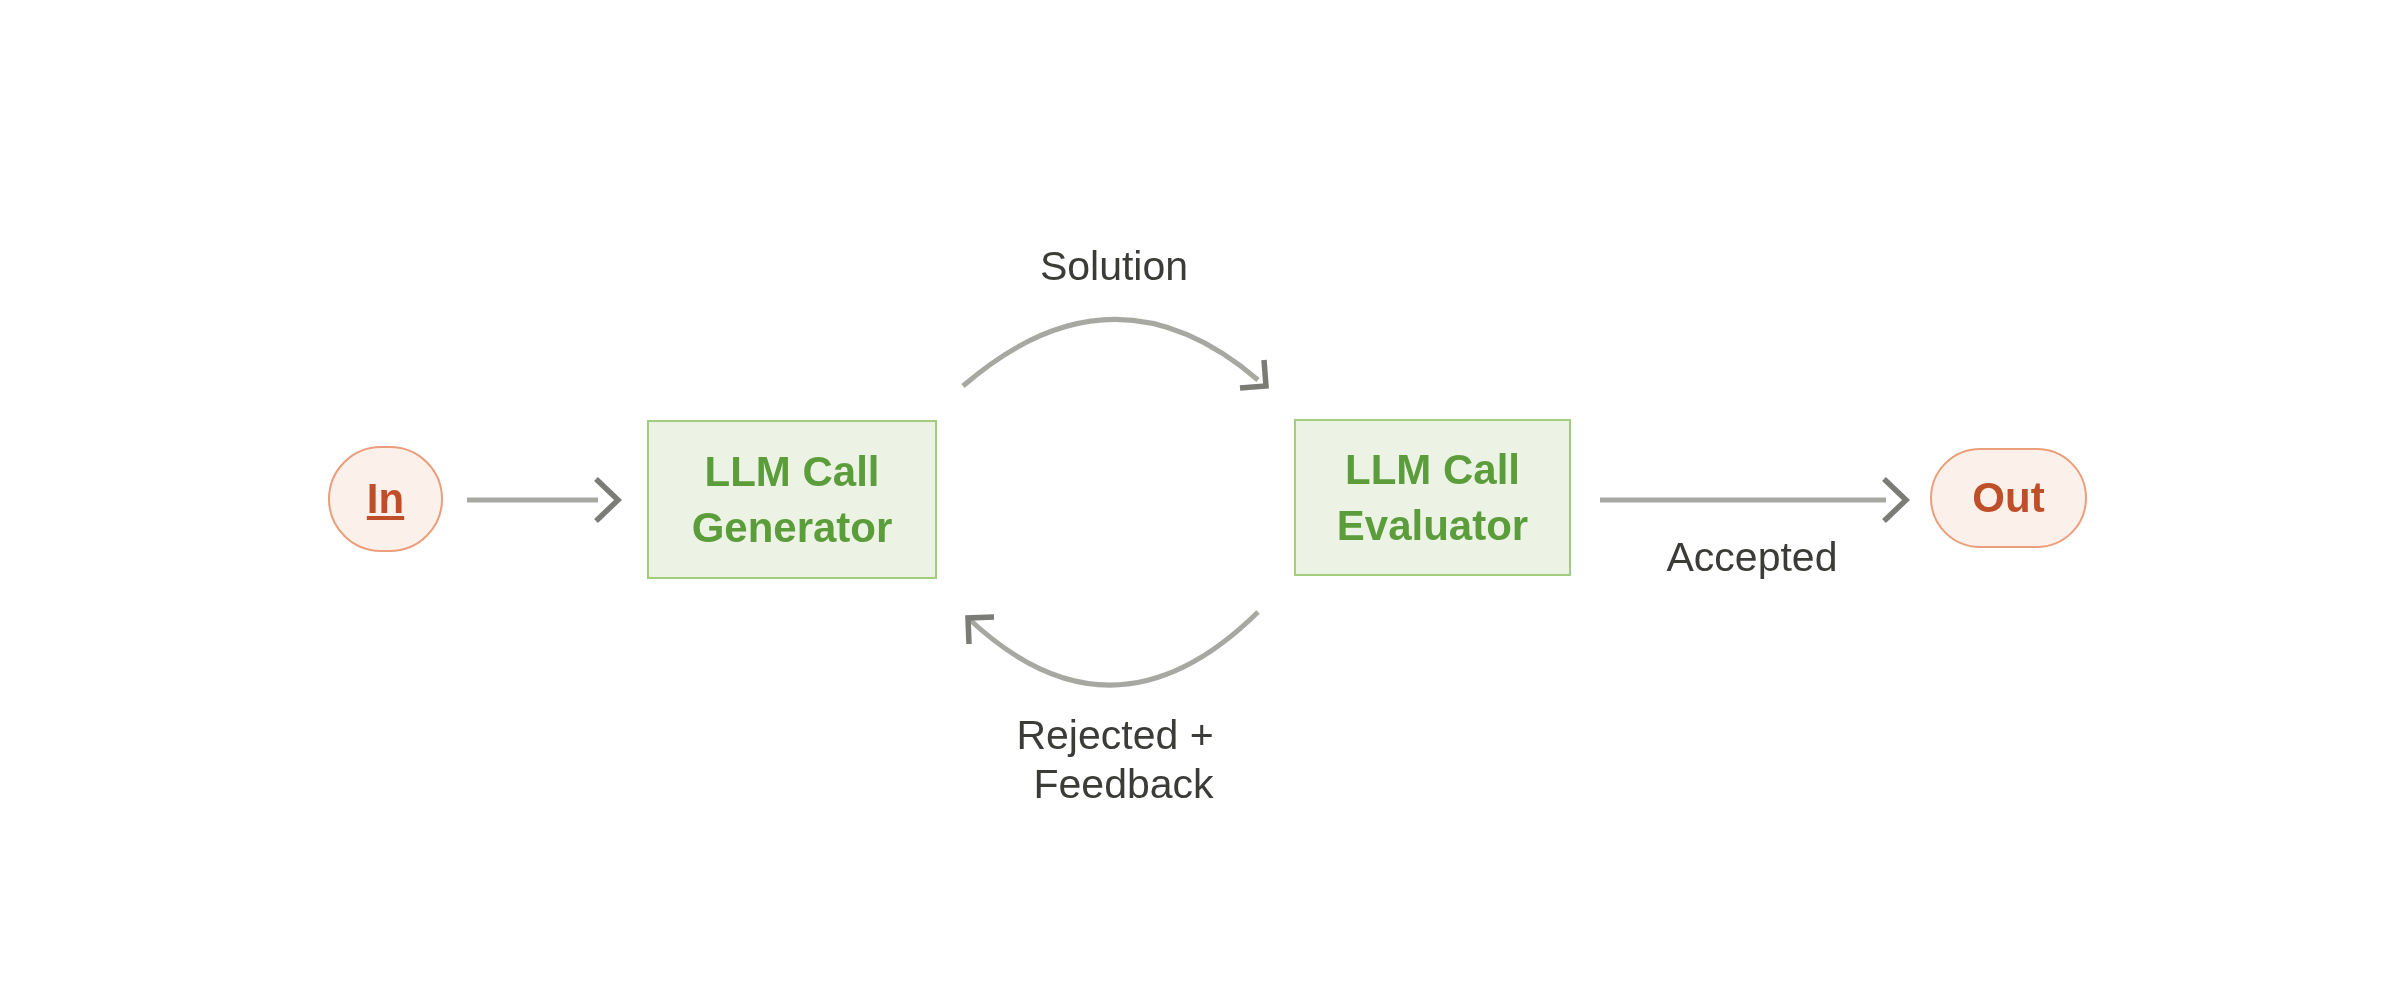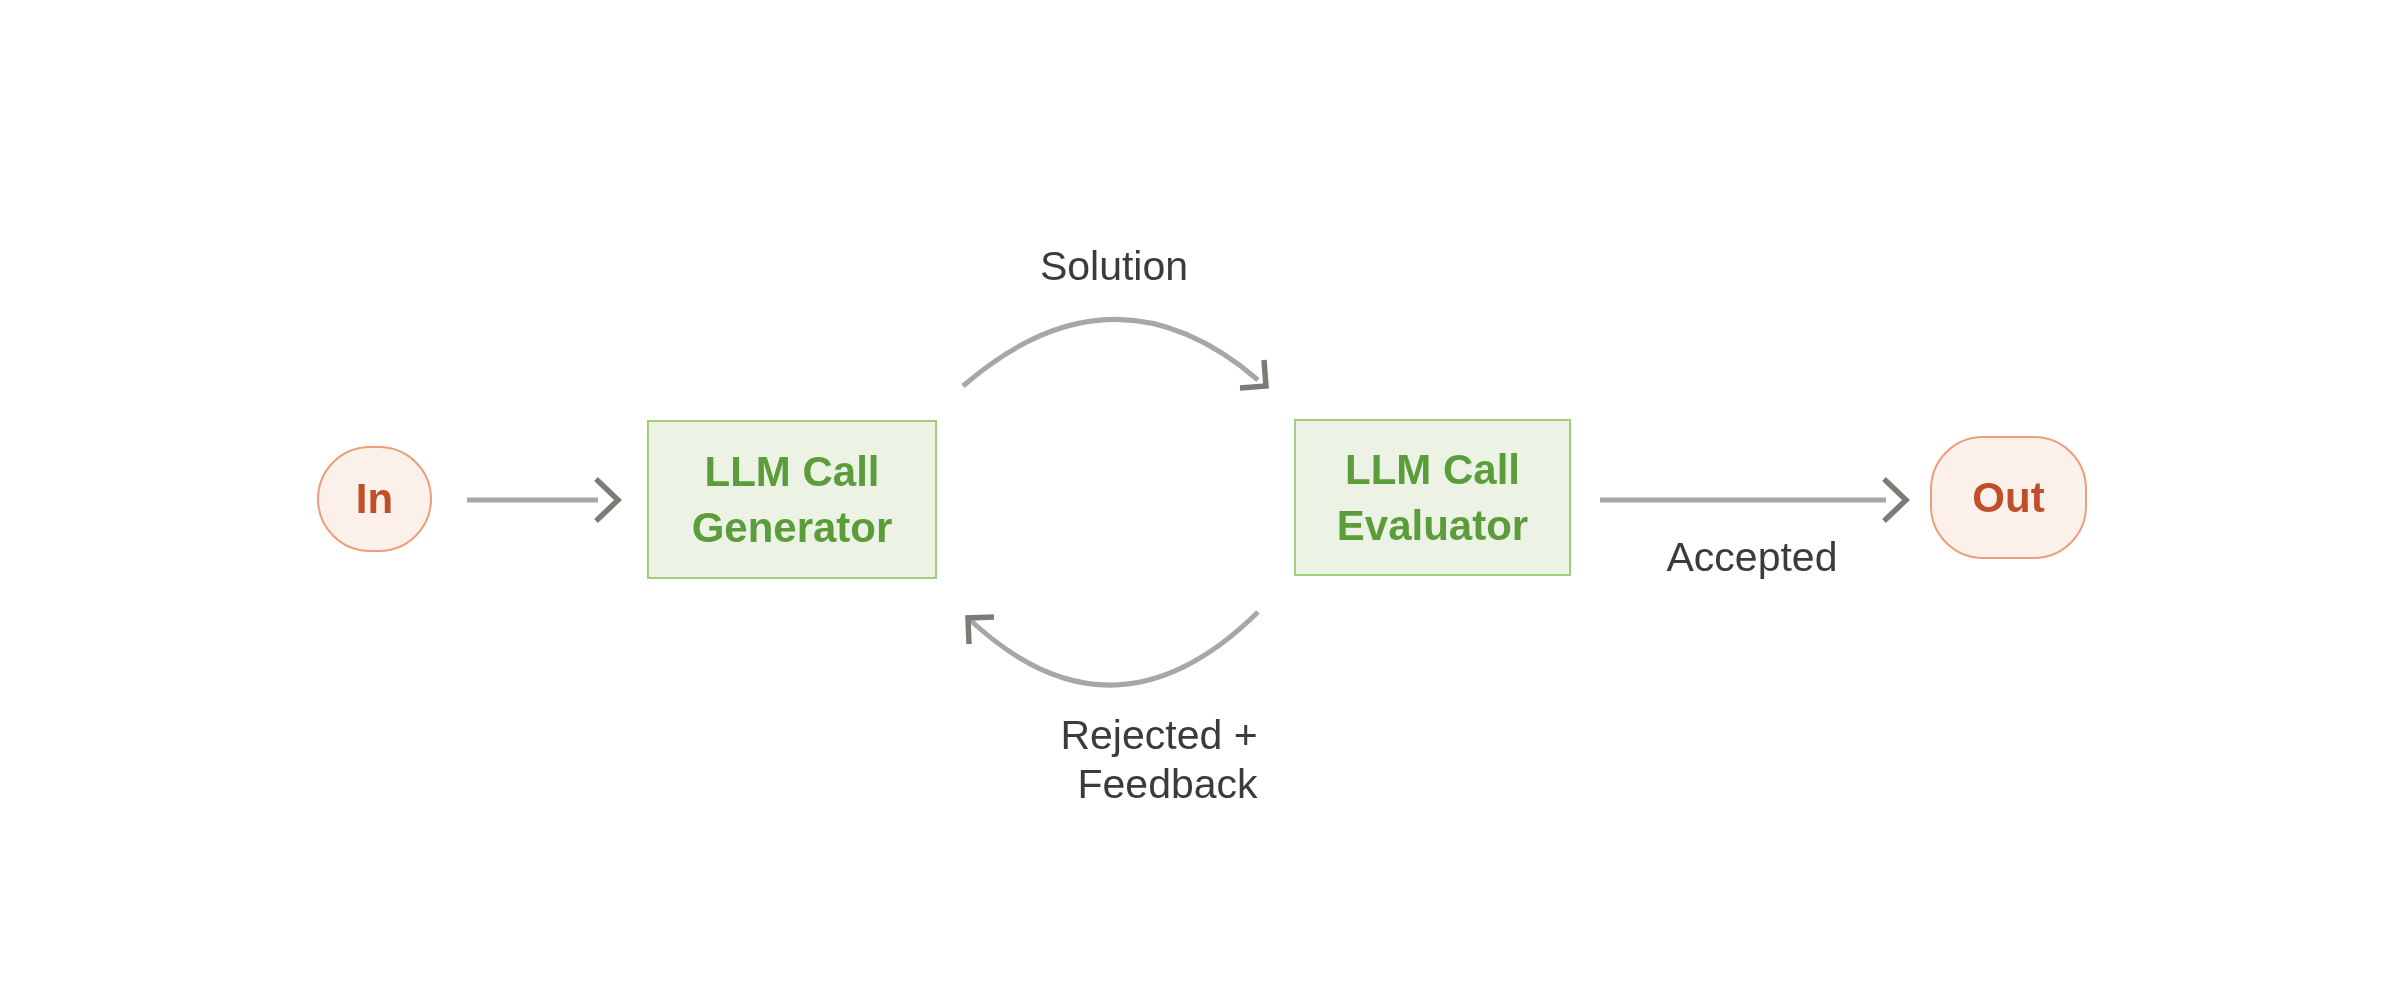--- a/index.html
+++ b/index.html
@@ -58,36 +58,36 @@
     align-items: center;
   }
   .node.pink {
     background: var(--pink-fill, #fcf0ea);
     border: 2px solid var(--pink-border, #eb9e7c);
     color: var(--pink-text, #bf4f28);
     font-weight: bold;
     font-size: 42px;
     border-radius: 53px;
   }
-  .node-input    { left: 317px;  top: 446px; width: 115px; height: 106px; }
+  .node-input    { left: 328px;  top: 446px; width: 115px; height: 106px; text-decoration: underline; }
   .node-generator{ left: 647px;  top: 420px; width: 290px; height: 159px; }
   .node-evaluator{ left: 1294px; top: 419px; width: 277px; height: 157px; }
-  .node-output   { left: 1930px; top: 436px; width: 157px; height: 123px; }
+  .node-output   { left: 1930px; top: 448px; width: 157px; height: 100px; }
   .edge-label {
     position: absolute;
     transform: translate(-50%, -50%);
     color: var(--label-text, #3b3b38);
     font-size: 41px;
     line-height: 49px;
     text-align: right;
     white-space: pre-line;
   }
   .label-solution { left: 1114px; top: 266px; }
   .label-accepted { left: 1752px; top: 557px; }
-  .label-rejected { left: 1115px; top: 760px; margin-left: 44px; }
+  .label-rejected { left: 1115px; top: 760px; }
 </style>
 </head>
 <body>
 
 <div class="stage">
 
   <svg class="edges-layer" viewBox="0 0 2401 1000" xmlns="http://www.w3.org/2000/svg">
     <g>
       <path class="edge-line" d="M467 500 L598 500"></path>
       <polyline class="edge-head" points="596,479 618,500 596,521"></polyline>

